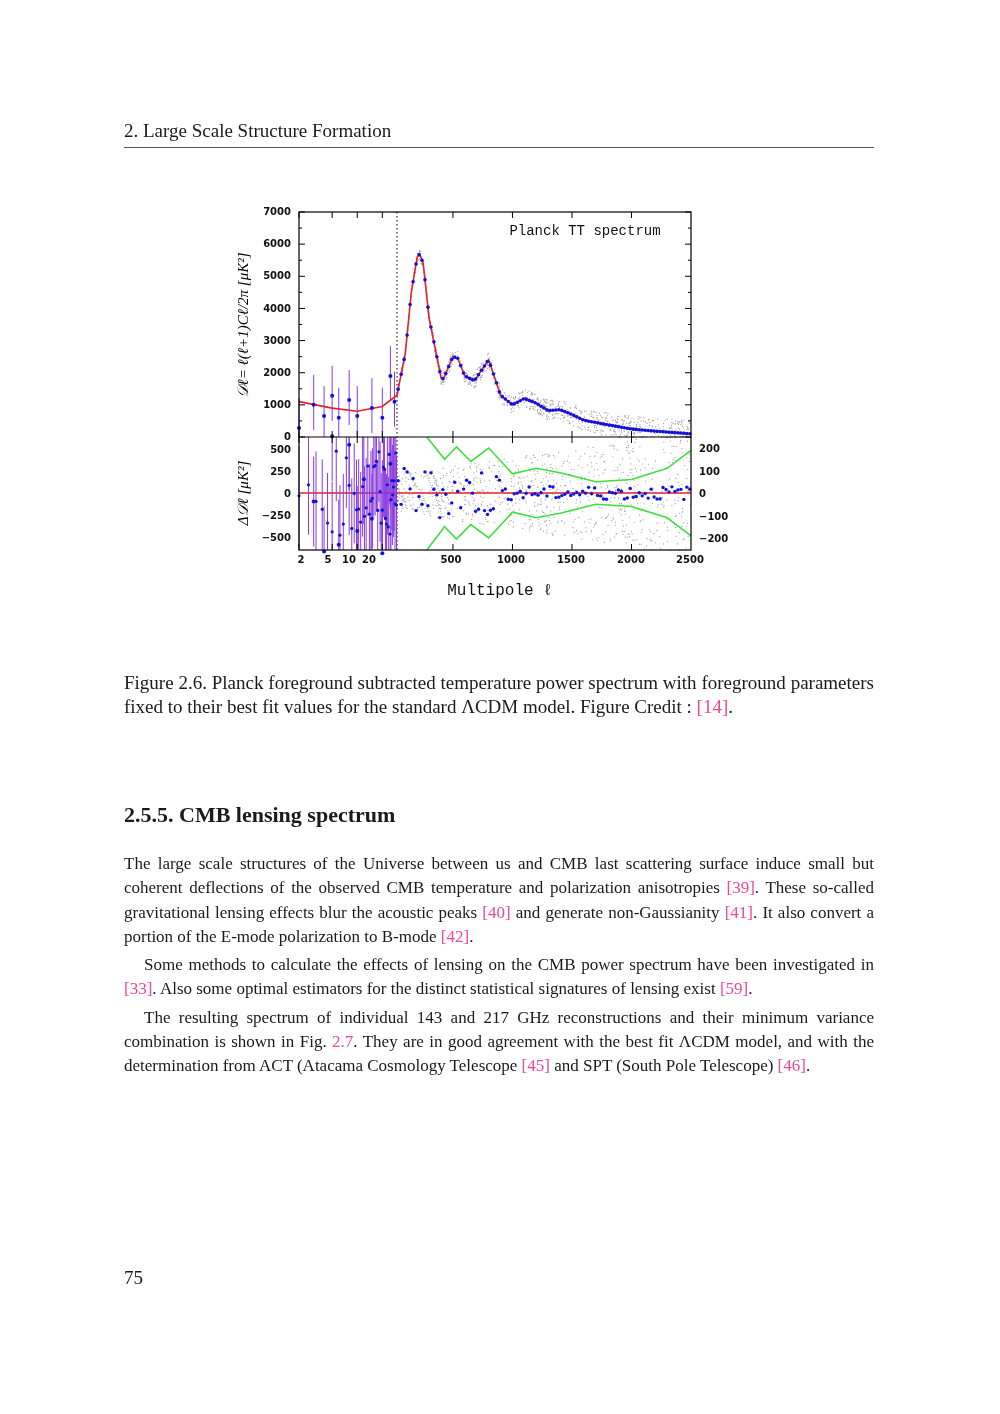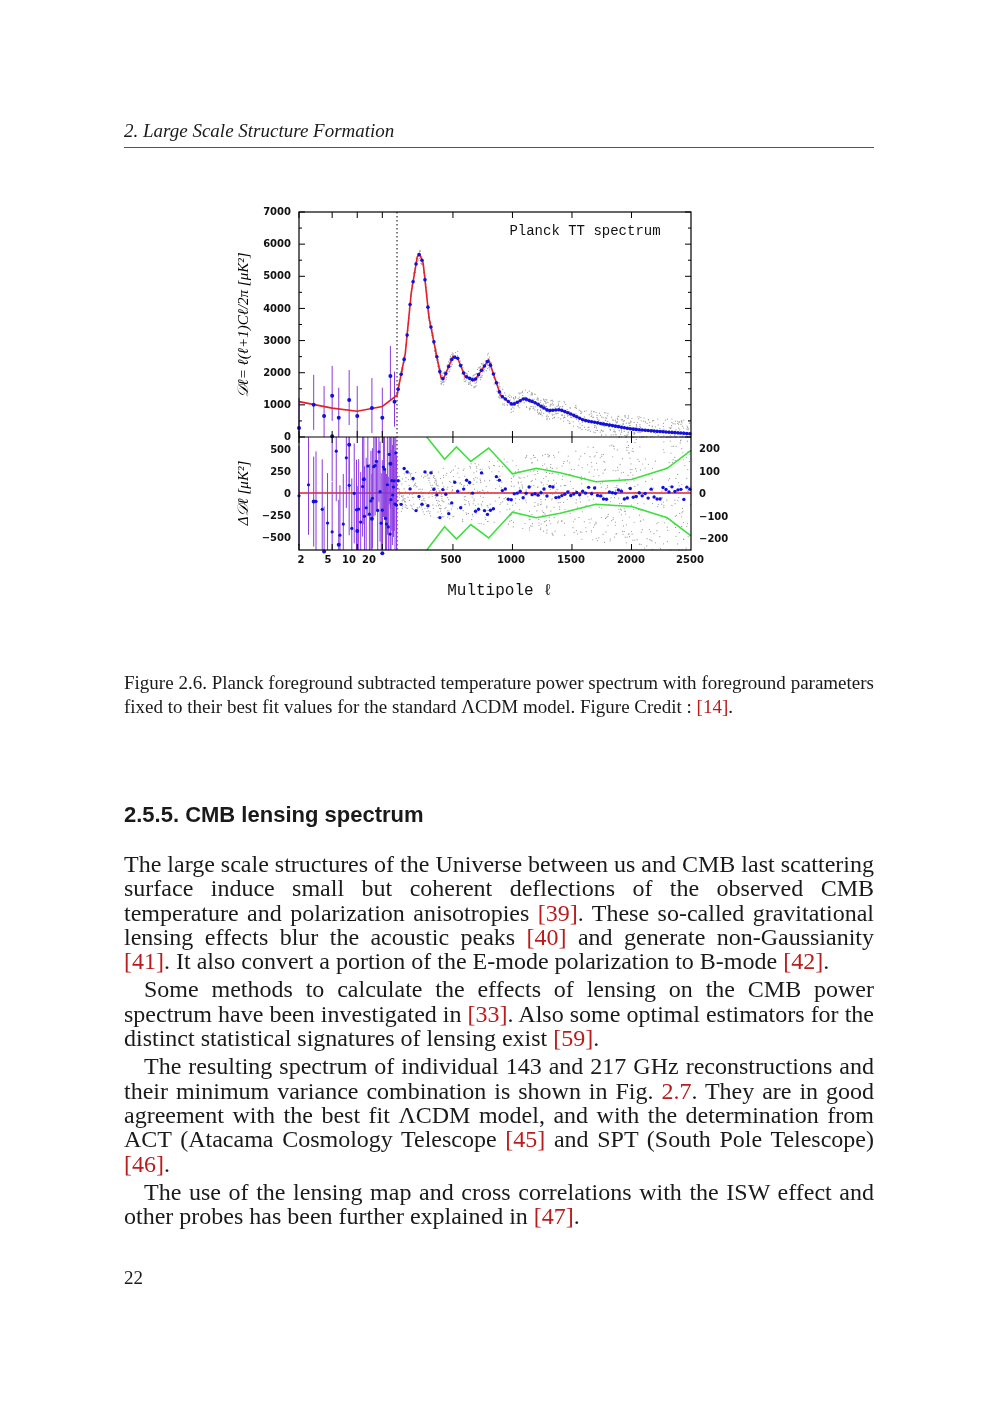--- a/index.html
+++ b/index.html
@@ -1,27 +1,27 @@
 <!DOCTYPE html>
 <html><head>
 <meta charset="utf-8">
 <style>
   html, body { margin:0; padding:0; background:#fff; }
   body { width:1000px; height:1414px; position:relative; overflow:hidden;
          font-family:"Liberation Serif","DejaVu Serif",serif; color:#1a1a1a; }
-  .running-head { position:absolute; left:124px; top:120px; width:750px; font-size:19px; font-style:italic; }
+  .running-head { position:absolute; left:124px; top:120px; width:750px; font-size:19px; }
   .head-rule { position:absolute; left:124px; top:147px; width:750px; height:1px; background:#555; }
   .figure { position:absolute; left:0; top:195px; width:824px; height:420px; }
   .figure svg { position:absolute; left:0; top:0; }
   .caption { position:absolute; left:124px; top:671px; width:750px; font-size:19px; line-height:24px; text-align:justify; }
-  .section-title { position:absolute; left:124px; top:802px; font-family:Liberation Sans, sans-serif; font-weight:bold; font-size:22px; }
-  .body-text { position:absolute; left:124px; top:852px; width:750px; font-size:24px; line-height:24.3px; }
+  .section-title { position:absolute; left:124px; top:802px; font-family:Liberation Serif, serif; font-weight:bold; font-size:22px; }
+  .body-text { position:absolute; left:124px; top:852px; width:750px; font-size:17px; line-height:24.3px; }
   .body-text p { margin:0 0 4px 0; text-align:justify; }
   .body-text p.indent { text-indent:20px; }
-  .ref { color:#b91c1c; }
+  .ref { color:#ec4899; }
   .page-number { position:absolute; left:124px; top:1267px; font-size:19px; }
   .tick-label { font-family:"DejaVu Sans","Liberation Sans",sans-serif; font-size:10px; font-weight:bold; fill:#111; }
   .mono-label { font-family:"Liberation Mono","DejaVu Sans Mono",monospace; fill:#111; }
 </style>
 </head>
 <body>
 
 <div class="running-head">2. Large Scale Structure Formation</div>
 <div class="head-rule"></div>
 
@@ -2276,16 +2276,15 @@
 </div>
 
 <div class="caption"><span>Figure 2.6. Planck foreground subtracted temperature power spectrum with foreground parameters fixed to their best fit values for the standard ΛCDM model. Figure Credit : </span><span class="ref">[14]</span><span>.</span></div>
 
 <div class="section-title">2.5.5.  CMB lensing spectrum</div>
 
 <div class="body-text" id="body">
   <p><span>The large scale structures of the Universe between us and CMB last scattering surface induce small but coherent deflections of the observed CMB temperature and polarization anisotropies </span><span class="ref">[39]</span><span>. These so-called gravitational lensing effects blur the acoustic peaks </span><span class="ref">[40]</span><span> and generate non-Gaussianity </span><span class="ref">[41]</span><span>. It also convert a portion of the E-mode polarization to B-mode </span><span class="ref">[42]</span><span>.</span></p>
   <p class="indent"><span>Some methods to calculate the effects of lensing on the CMB power spectrum have been investigated in </span><span class="ref">[33]</span><span>. Also some optimal estimators for the distinct statistical signatures of lensing exist </span><span class="ref">[59]</span><span>.</span></p>
   <p class="indent"><span>The resulting spectrum of individual 143 and 217 GHz reconstructions and their minimum variance combination is shown in Fig. </span><span class="ref">2.7</span><span>. They are in good agreement with the best fit ΛCDM model, and with the determination from ACT (Atacama Cosmology Telescope </span><span class="ref">[45]</span><span> and SPT (South Pole Telescope) </span><span class="ref">[46]</span><span>.</span></p>
-  <p class="indent"><span>The use of the lensing map and cross correlations with the ISW effect and other probes has been further explained in </span><span class="ref">[47]</span><span>.</span></p>
 </div>
 
-<div class="page-number">22</div>
+<div class="page-number">75</div>
 
 </body></html>

